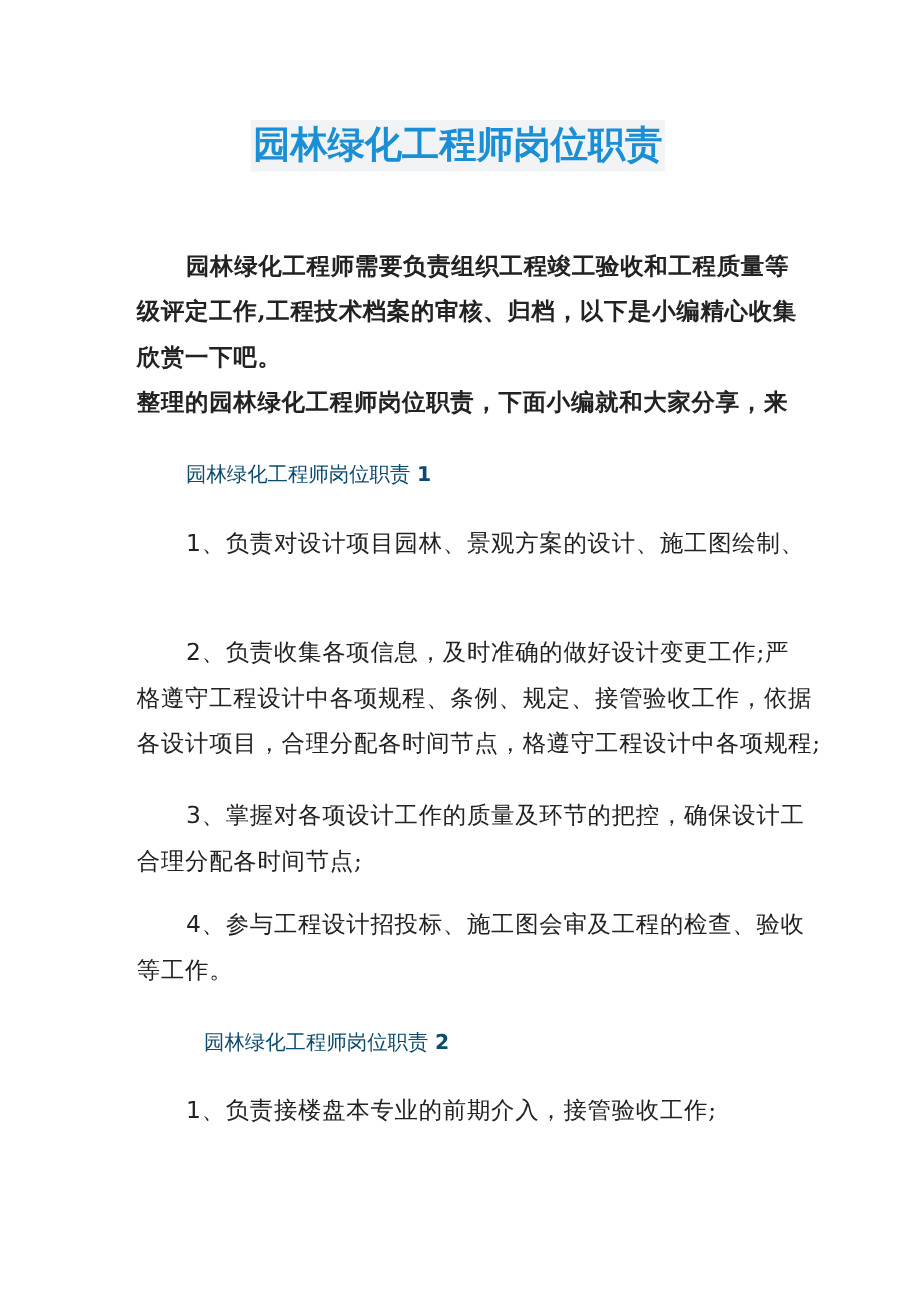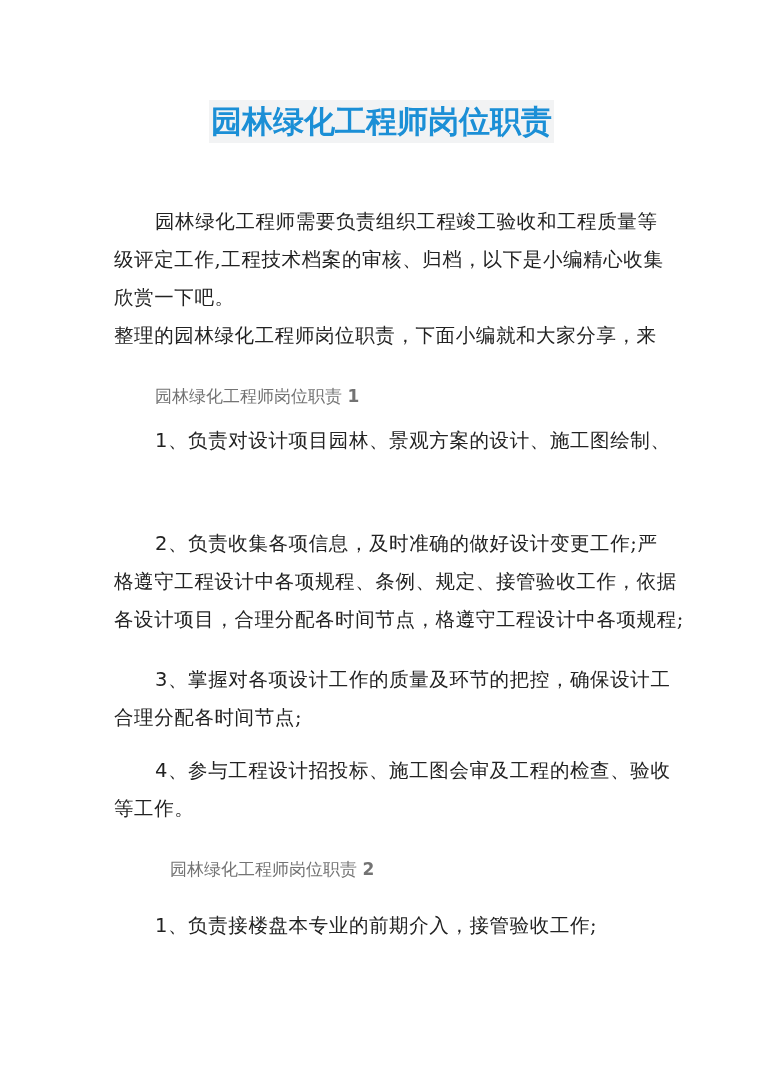--- a/index.html
+++ b/index.html
@@ -51,53 +51,53 @@
     }
     .line {
       display: block;
       white-space: nowrap;
       height: 38px;
     }
     .indent { padding-left: 41px; }
     .section-heading {
       position: absolute;
       left: 155px;
-      color: #737373;
+      color: #0c4a6e;
       font-family: "DejaVu Sans", "Liberation Sans", sans-serif;
       font-size: 17px;
       line-height: 30px;
       white-space: nowrap;
     }
     .section-heading .num { font-weight: bold; }
     .num-lead {
       font-family: "DejaVu Sans", "Liberation Sans", sans-serif;
     }
   </style>
 </head>
 <body>
 
 <div class="page">
 
   <div class="title-wrap">
     <h1 class="title" style="margin:0">园林绿化工程师岗位职责</h1>
   </div>
 
-  <div class="body-text" style="top:203px;">
+  <div class="body-text" style="top:203px;font-weight:bold;">
     <span class="line indent">园林绿化工程师需要负责组织工程竣工验收和工程质量等</span>
     <span class="line">级评定工作,工程技术档案的审核、归档，以下是小编精心收集</span>
     <span class="line">欣赏一下吧。</span>
     <span class="line">整理的园林绿化工程师岗位职责，下面小编就和大家分享，来</span>
   </div>
 
   <div class="section-heading" style="top:381px;">
     <span>园林绿化工程师岗位职责</span>
     <span class="num">1</span>
   </div>
 
-  <div class="body-text" style="top:422px;">
+  <div class="body-text" style="top:434px;">
     <span class="line indent"><span class="num-lead">1</span><span>、负责对设计项目园林、景观方案的设计、施工图绘制、</span></span>
   </div>
 
   <div class="body-text" style="top:525px;">
     <span class="line indent"><span class="num-lead">2</span><span>、负责收集各项信息，及时准确的做好设计变更工作;严</span></span>
     <span class="line">格遵守工程设计中各项规程、条例、规定、接管验收工作，依据</span>
     <span class="line">各设计项目，合理分配各时间节点，格遵守工程设计中各项规程;</span>
   </div>
 
   <div class="body-text" style="top:661px;">

